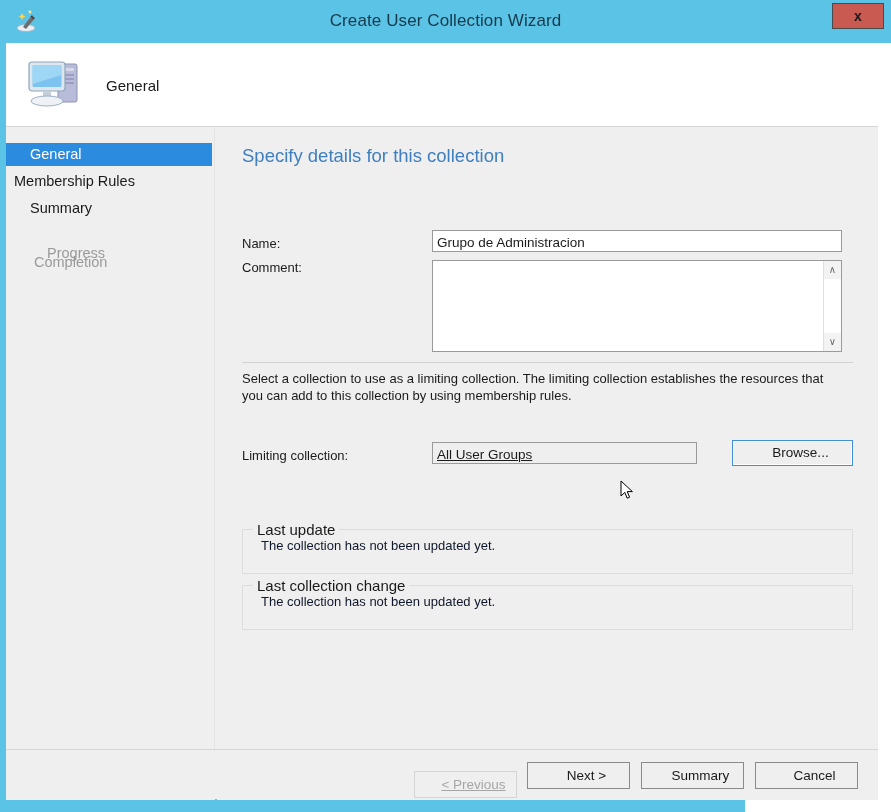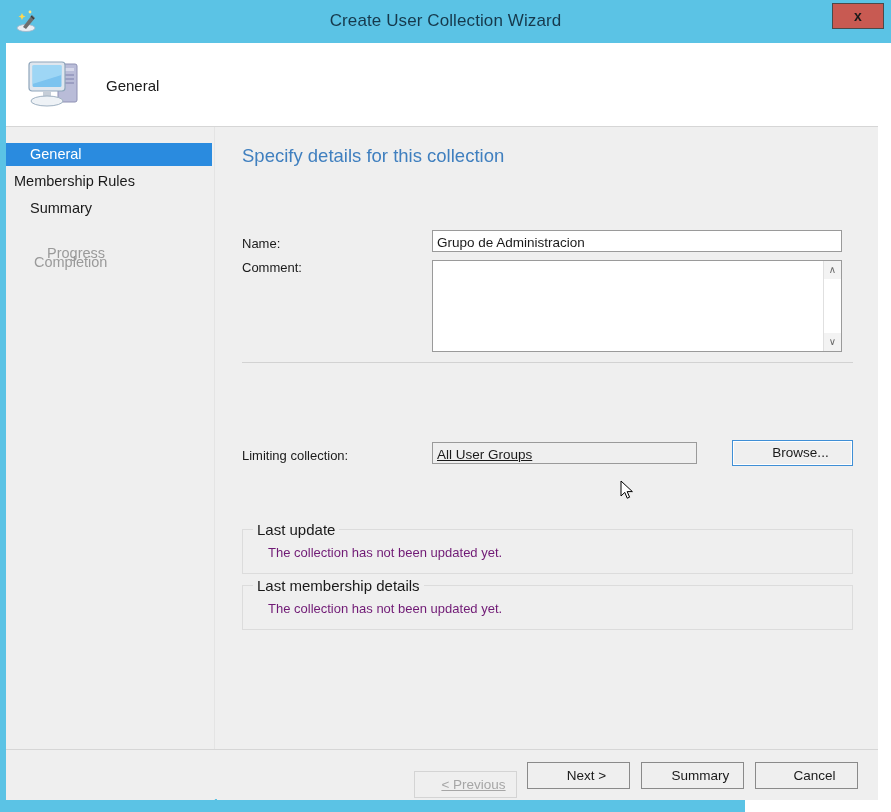--- a/index.html
+++ b/index.html
@@ -250,25 +250,24 @@
     position: absolute;
     top: -9px; left: 10px;
     background: #efefef;
     padding: 0 4px;
     font-size: 15px;
     color: #1a1a1a;
     user-select: none;
   }
   .groupbox-text {
     position: absolute;
-    left: 18px; top: 15px;
+    left: 18px; top: 8px;
     font-size: 13px;
-    color: #701a75;
-    user-select: none;
-    margin-left: 7px;
+    color: #0f172a;
+    user-select: none;
   }
 
   
   .footer {
     position: absolute;
     left: 6px; top: 749px;
     width: 872px;
     height: 50px;
     background: #efefef;
     border-top: 1px solid #d6d6d6;
@@ -353,32 +352,33 @@
       <div class="textarea-wrap">
         <textarea style="position: absolute; left: 0px; top: 0px; width: 390px; height: 90px; border: 0px; outline: none; resize: none; background: rgb(255, 255, 255); font-family: &quot;Liberation Sans&quot;, sans-serif; font-size: 13.5px; padding: 2px 0px 0px 4px; box-sizing: border-box;"></textarea>
         <div class="scrollbar">
           <div class="sb-btn up">∧</div>
           <div class="sb-btn down">∨</div>
         </div>
       </div>
 
       <div class="divider" style="top:235px;"></div>
 
+      <div class="description">Select a collection to use as a limiting collection. The limiting collection establishes the resources that you can add to this collection by using membership rules.</div>
 
       <div class="field-label" style="left:25px; top:321px;">Limiting collection:</div>
       <input class="text-input readonly" style="left: 215px; top: 315px; width: 265px; height: 22px; text-decoration: underline;" readonly="" value="All User Groups">
       <div class="btn focused" style="left:515px; top:313px; width:121px; height:26px; line-height:24px;">Browse...</div>
 
       <div class="groupbox" style="top:402px; height:45px;">
         <span class="groupbox-legend">Last update</span>
         <span class="groupbox-text">The collection has not been updated yet.</span>
       </div>
 
       <div class="groupbox" style="top:458px; height:45px;">
-        <span class="groupbox-legend">Last membership details</span>
+        <span class="groupbox-legend">Last collection change</span>
         <span class="groupbox-text">The collection has not been updated yet.</span>
       </div>
 
     </div>
   </div>
 
   <div class="footer">
     <div class="btn disabled" style="left:408px; top:21px; width:103px; height:27px; line-height:25px;text-decoration:underline;">&lt; Previous</div>
     <div class="btn" style="left:521px; top:12px; width:103px; height:27px; line-height:25px;">Next &gt;</div>
     <div class="btn" style="left:635px; top:12px; width:103px; height:27px; line-height:25px;">Summary</div>

